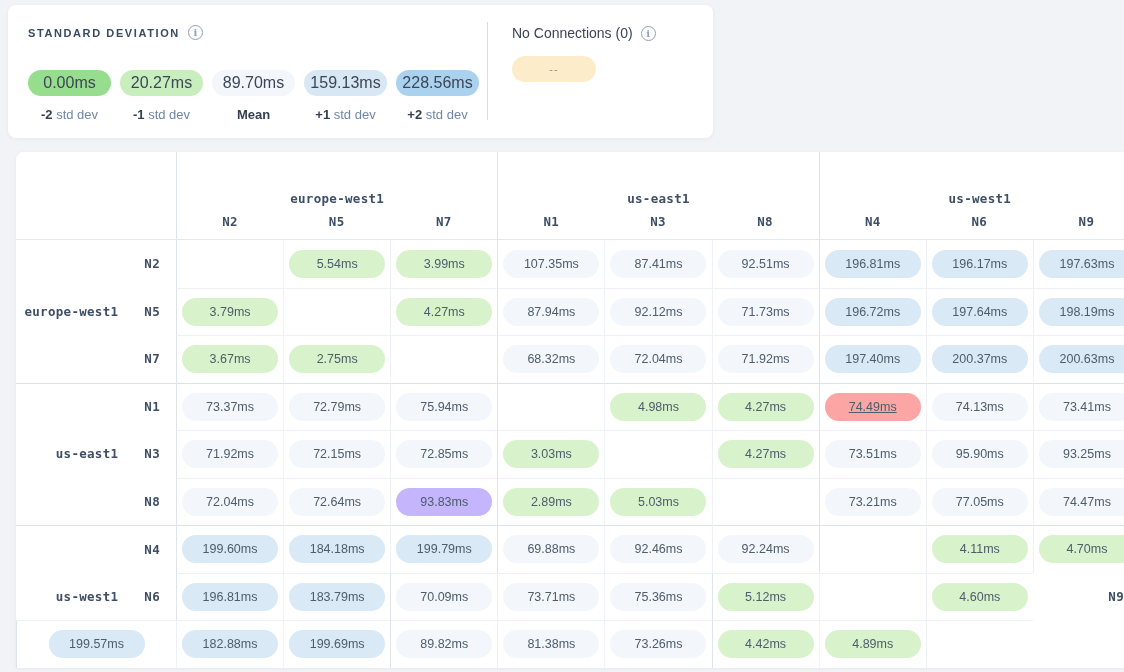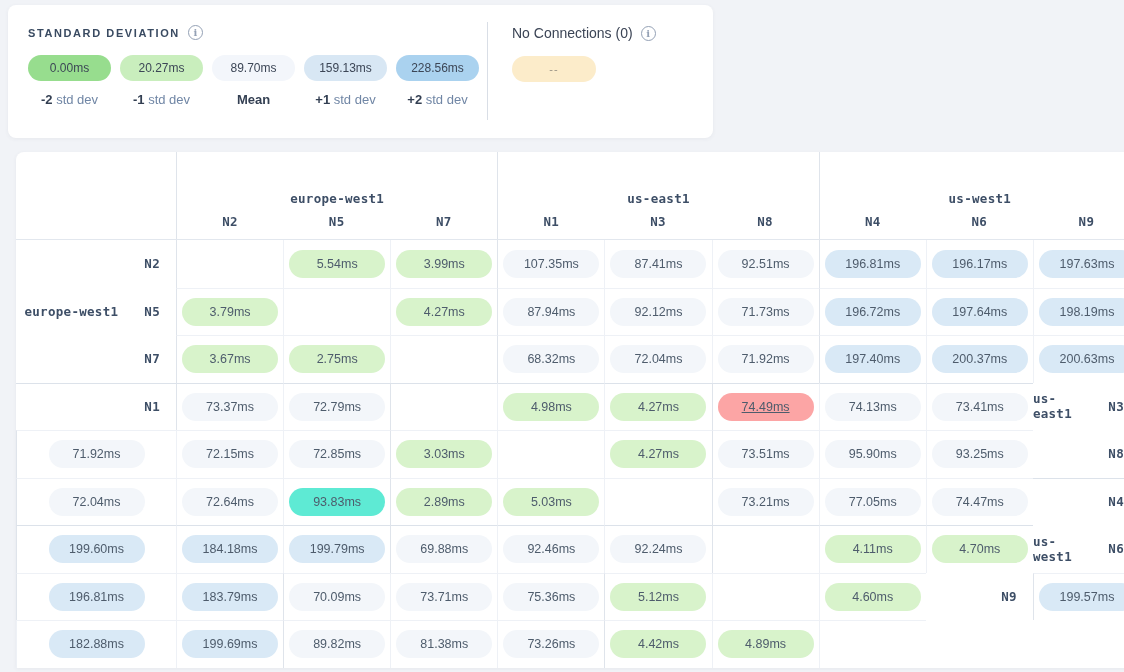--- a/index.html
+++ b/index.html
@@ -28,21 +28,21 @@
   .info-icon {
     width: 15px; height: 15px; border: 1.4px solid #94a1b5; border-radius: 50%;
     display: inline-flex; align-items: center; justify-content: center;
     font-size: 10px; color: #94a1b5; font-weight: bold; cursor: pointer;
     font-family: "DejaVu Serif", serif; flex: 0 0 auto;
   }
   .legend-pills { display: flex; gap: 9px; margin-top: 15px; }
   .legend-pill {
     width: 83px; height: 26px; border-radius: 13px;
     display: flex; align-items: center; justify-content: center;
-    font-size: 12px; color: #3c4656;
+    font-size: 16px; color: #3c4656; margin-top: 15px;
   }
   .legend-labels { display: flex; gap: 9px; margin-top: 11px; }
   .legend-label { width: 83px; text-align: center; font-size: 13px; white-space: nowrap; }
   .legend-label b { color: #333f52; }
   .legend-label span { color: #7086a5; }
 
   .legend-divider { width: 1px; background: #d9dee6; height: 98px; margin-top: 17px; }
 
   .legend-right { flex: 1; padding: 20px 0 0 24px; }
   .nc-title-row { display: flex; align-items: center; gap: 8px; }
@@ -260,20 +260,23 @@
       <div class="row-header bt-strong">
         <div class="mono-label"></div>
         <div class="mono-label">N1</div>
       </div>
       <div class="cell bl-strong bt-strong">
         <div class="pill" style="background: rgb(243, 246, 250);">73.37ms</div>
       </div>
       <div class="cell bl-light bt-strong">
         <div class="pill" style="background: rgb(243, 246, 250);">72.79ms</div>
       </div>
+      <div class="cell bl-light bt-strong">
+        <div class="pill" style="background: rgb(243, 246, 250);">75.94ms</div>
+      </div>
       <div class="cell bl-strong bt-strong"></div>
       <div class="cell bl-light bt-strong">
         <div class="pill" style="background: rgb(216, 243, 203);">4.98ms</div>
       </div>
       <div class="cell bl-light bt-strong">
         <div class="pill" style="background: rgb(216, 243, 203);">4.27ms</div>
       </div>
       <div class="cell bl-strong bt-strong">
         <div class="pill" style="background: #fca5a5; text-decoration: underline;">74.49ms</div>
       </div>
@@ -316,21 +319,21 @@
         <div class="mono-label"></div>
         <div class="mono-label">N8</div>
       </div>
       <div class="cell bl-strong bt-light">
         <div class="pill" style="background: rgb(243, 246, 250);">72.04ms</div>
       </div>
       <div class="cell bl-light bt-light">
         <div class="pill" style="background: rgb(243, 246, 250);">72.64ms</div>
       </div>
       <div class="cell bl-light bt-light">
-        <div class="pill" style="background: #5eead4;">93.83ms</div>
+        <div class="pill" style="background: #c4b5fd;">93.83ms</div>
       </div>
       <div class="cell bl-strong bt-light">
         <div class="pill" style="background: rgb(216, 243, 203);">2.89ms</div>
       </div>
       <div class="cell bl-light bt-light">
         <div class="pill" style="background: rgb(216, 243, 203);">5.03ms</div>
       </div>
       <div class="cell bl-light bt-light"></div>
       <div class="cell bl-strong bt-light">
         <div class="pill" style="background: rgb(243, 246, 250);">73.21ms</div>

